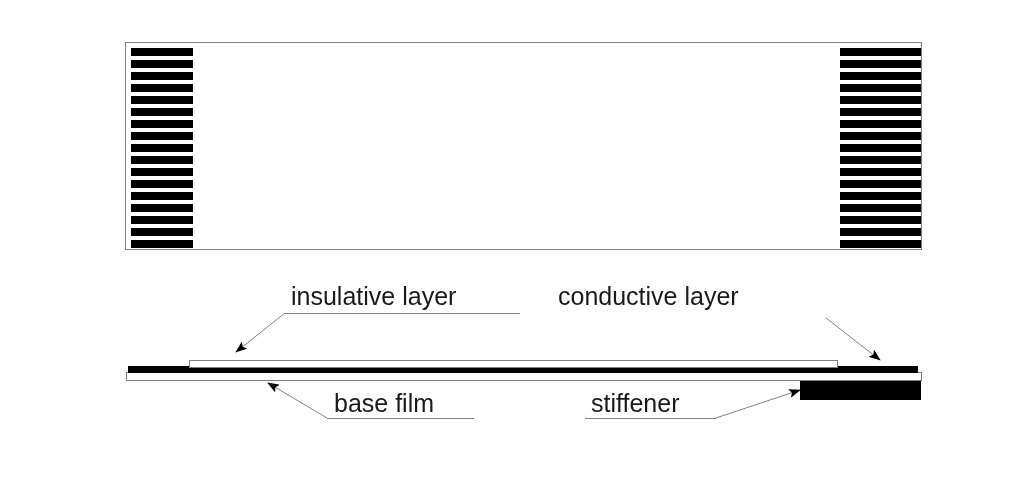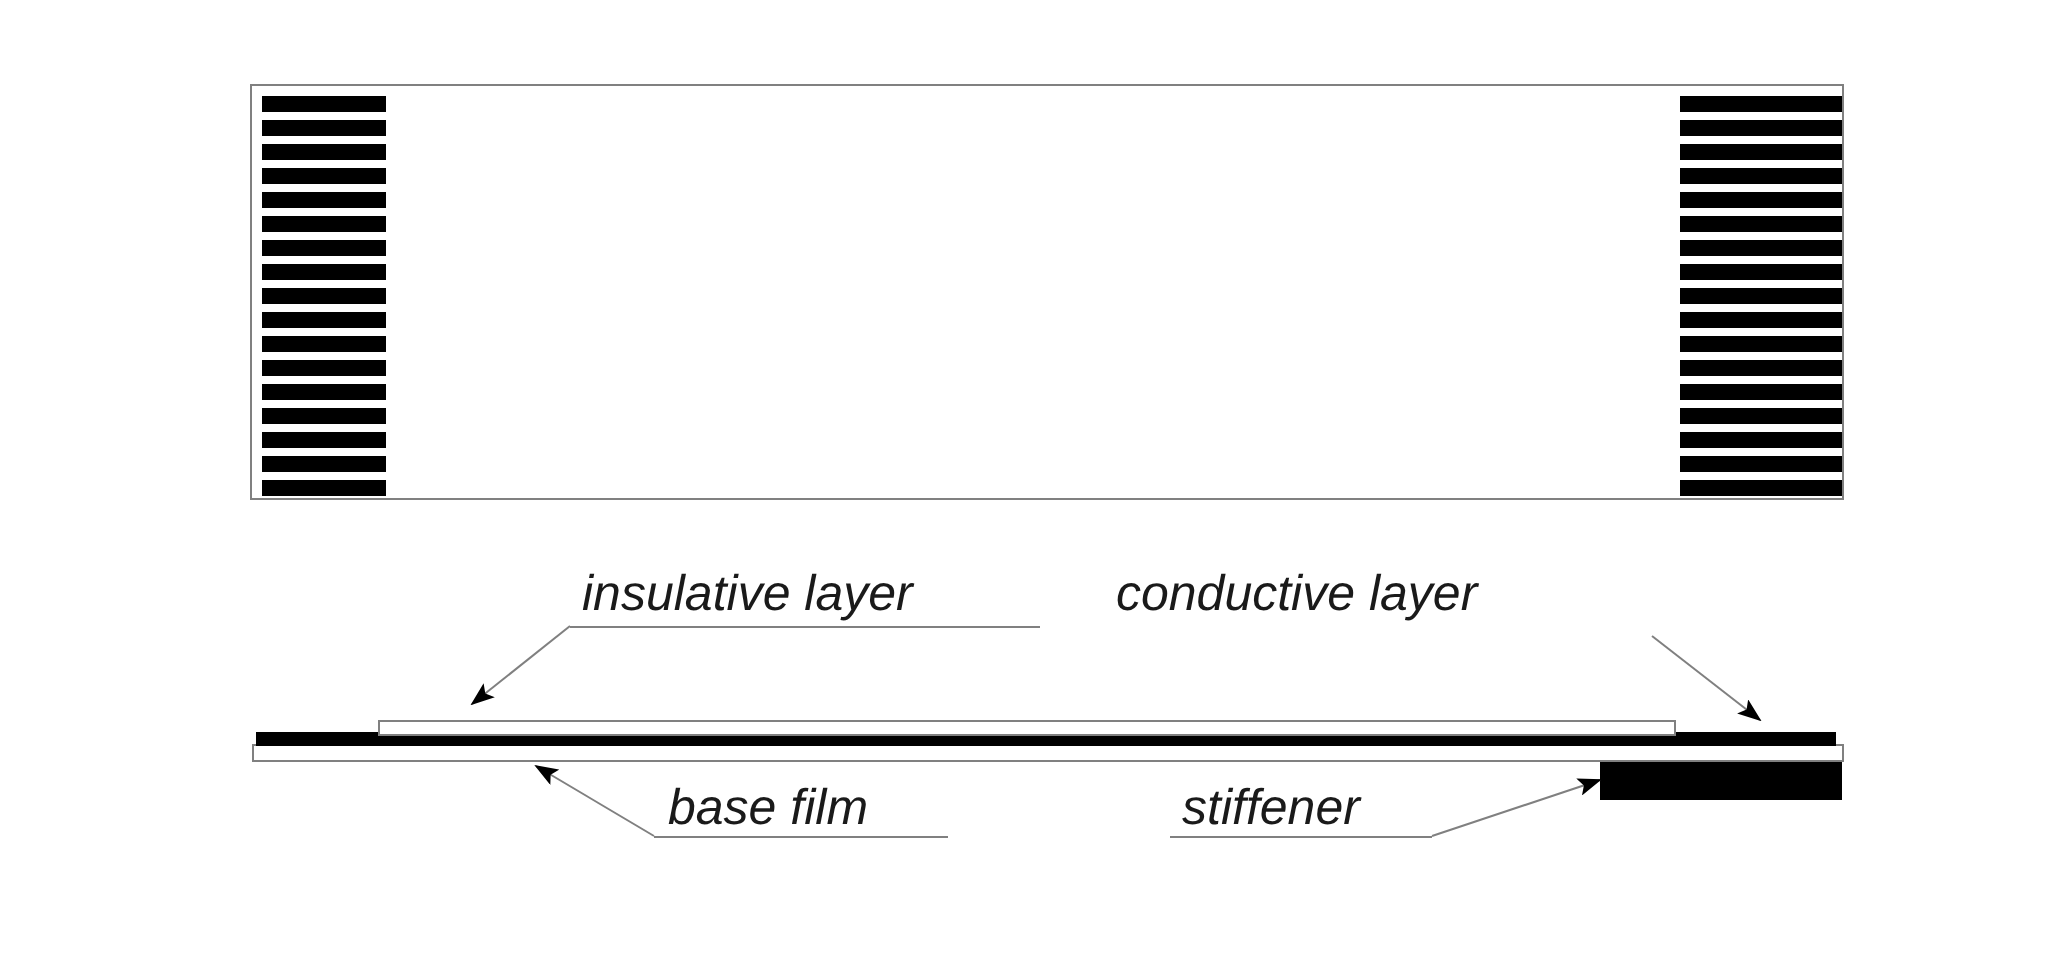--- a/index.html
+++ b/index.html
@@ -14,21 +14,20 @@
     overflow: hidden;
     font-family: "Liberation Sans", sans-serif;
     color: #000000;
   }
   #figure {
     position: absolute;
     left: 0;
     top: 0;
     width: 863px;
     height: 489px;
-    font-style: italic;
   }
   #figure svg {
     display: block;
   }
   .fig-label {
     font-family: "Liberation Sans", sans-serif;
     font-size: 25px;
     fill: #1a1a1a;
   }
 </style>

